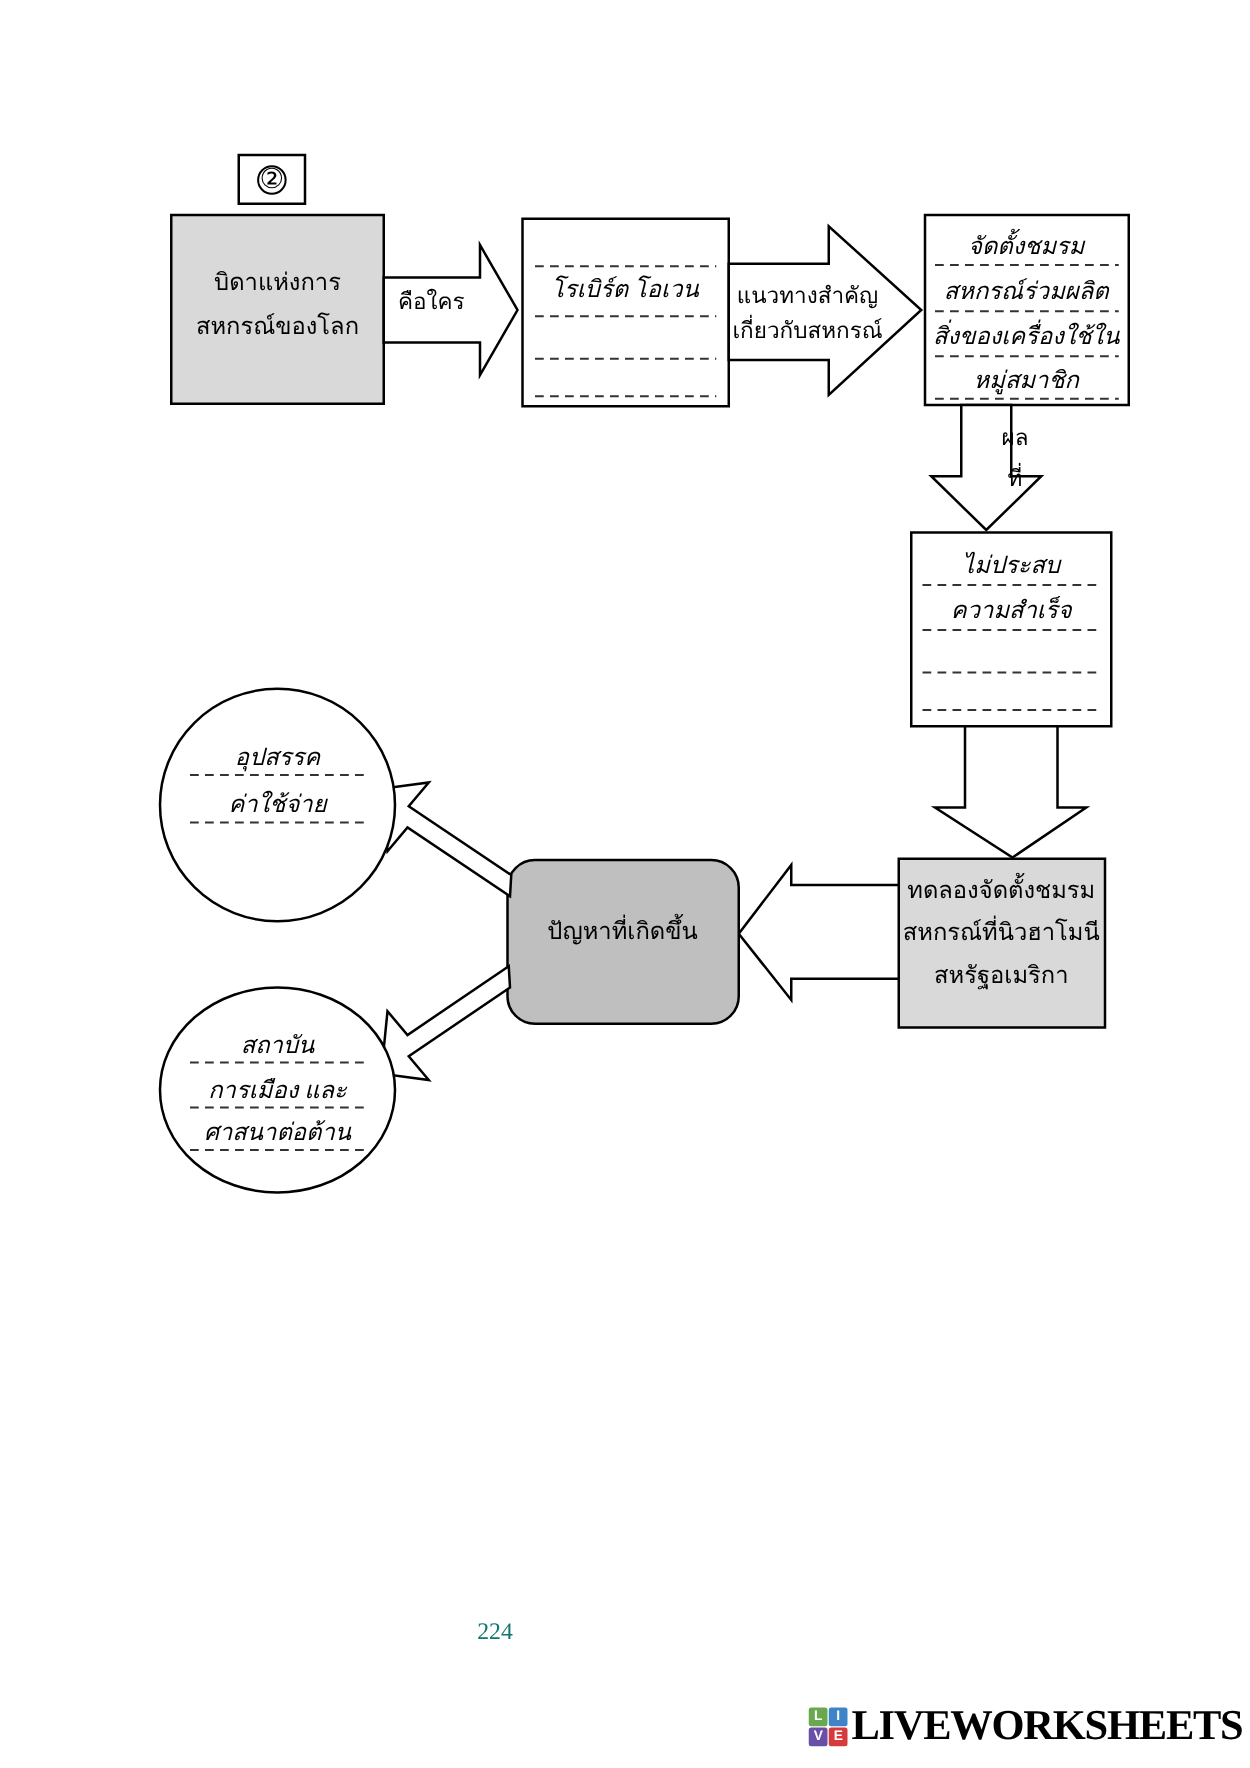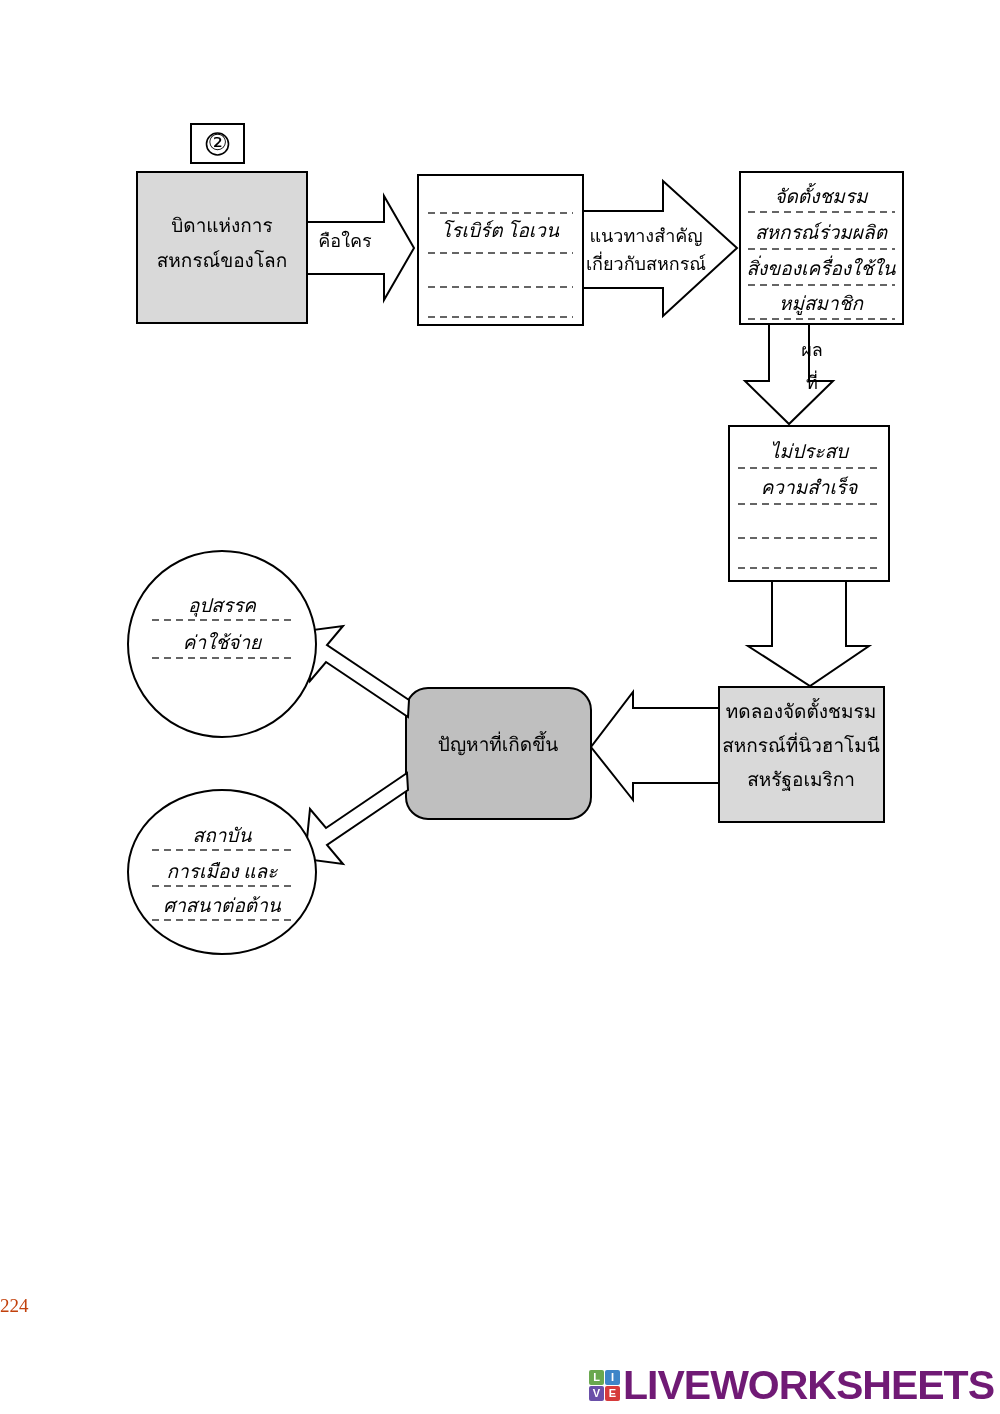--- a/index.html
+++ b/index.html
@@ -75,22 +75,23 @@
     font-size: 18px;
   }
   .txt-badge {
     font-size: 22px;
   }
   #page-number {
     position: absolute;
     left: 0;
     top: 1295px;
     width: 792px;
+    text-align: center;
     font-size: 19px;
-    color: #c2410c;
+    color: #0f766e;
     font-family: "Liberation Serif", "DejaVu Serif", serif;
   }
   #brand-footer {
     position: absolute;
     right: 6px;
     top: 1362px;
     display: flex;
     align-items: center;
     gap: 3px;
   }
@@ -105,25 +106,25 @@
     align-items: center;
     justify-content: center;
     color: #ffffff;
     font-family: "Liberation Sans", sans-serif;
     font-weight: bold;
     font-size: 11px;
     line-height: 1;
     border-radius: 2px;
   }
   #brand-wordmark {
-    font-family: Liberation Sans, sans-serif;
+    font-family: Liberation Serif, serif;
     font-weight: bold;
-    font-size: 41px;
+    font-size: 34px;
     letter-spacing: -1px;
-    color: #701a75;
+    color: #000000;
   }
 </style>
 </head>
 <body>
 
 <div id="worksheet-page">
 
   <svg id="diagram-svg" viewBox="0 0 1000 1000">
 
     <rect x="191" y="124" width="53" height="39" class="shape-outline"></rect>

